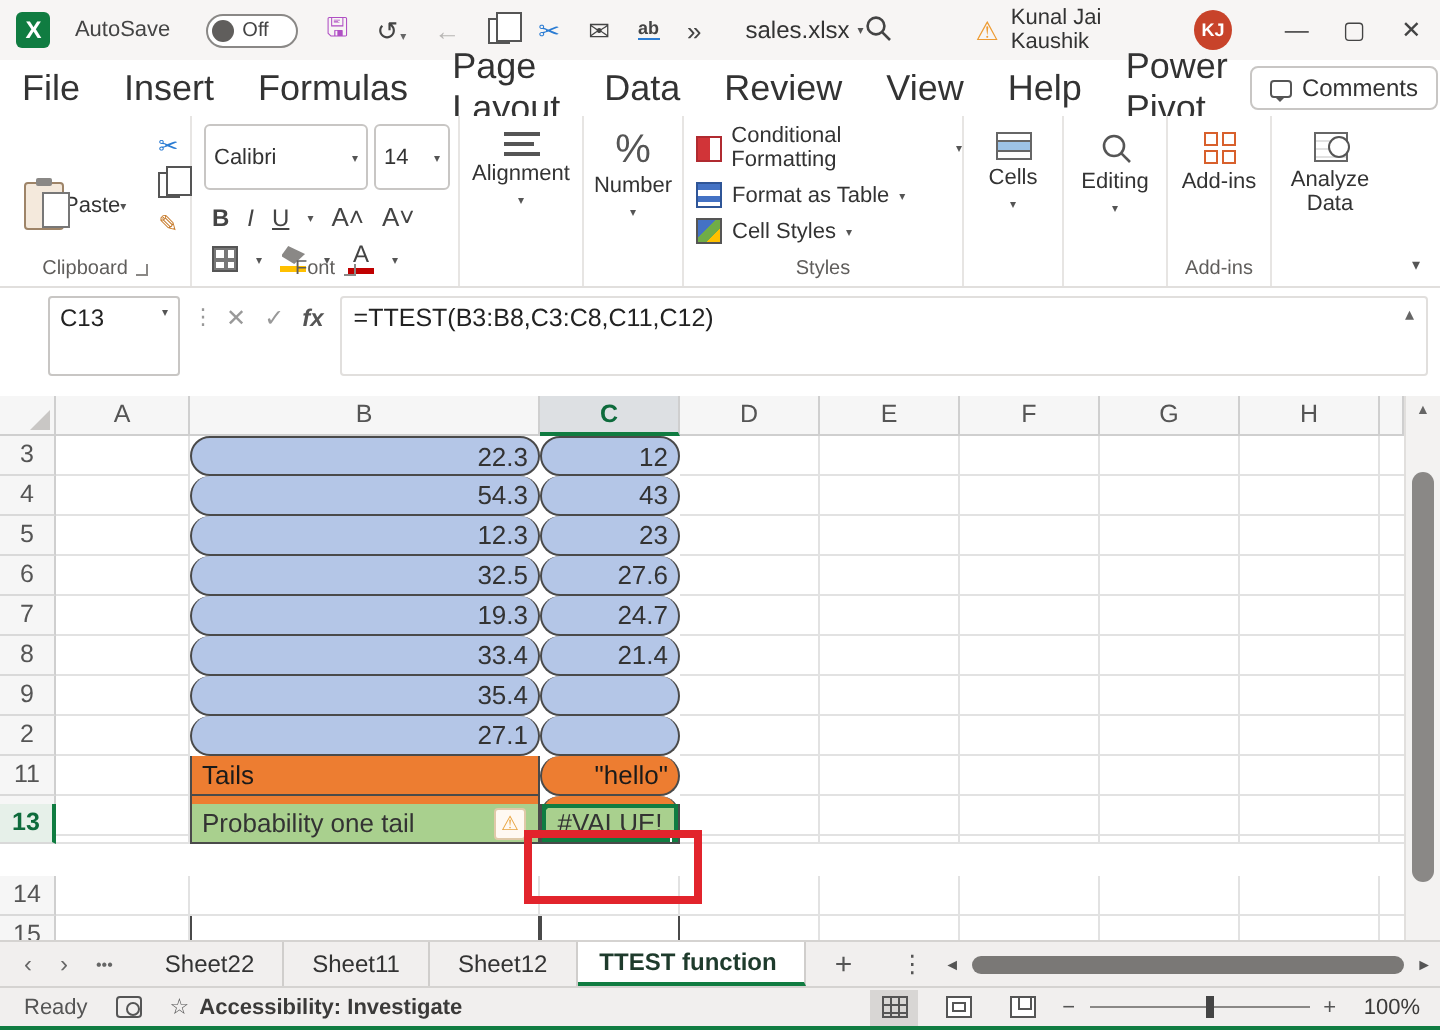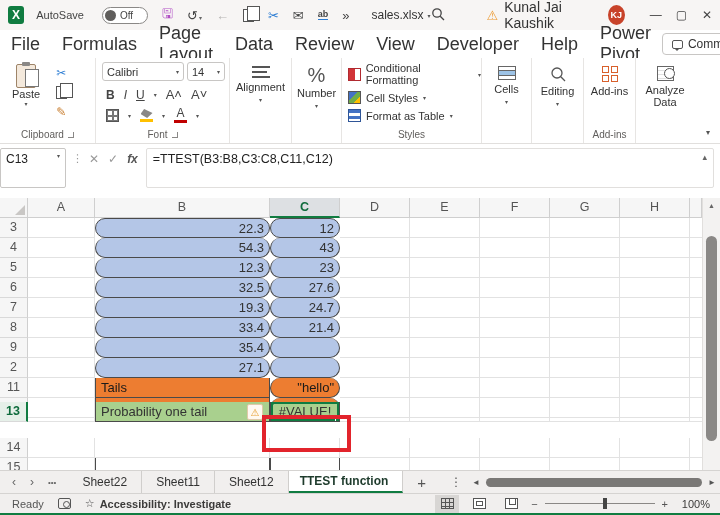--- a/index.html
+++ b/index.html
@@ -21,49 +21,49 @@
   .i-undo .dd { font-size:6px; color:#666; margin-left:1px; }
   .i-back { color:#B8B6B4; }
   .i-cut { color:#2B7CD3; }
   .i-copy { position:relative; width:11px; height:13px; border:1px solid #555; background:#fff; }
   .i-copy::before { content:""; position:absolute; left:3px; top:-4px; width:11px; height:13px; border:1px solid #555; background:#fff; }
   .i-spell { font-size:9px; font-weight:bold; color:#444; border-bottom:1px solid #2B7CD3; line-height:9px; }
   .doc-title { display:flex; align-items:center; gap:4px; margin-left:22px; font-size:12px; color:#333; }
   .tb-right { margin-left:auto; display:flex; align-items:center; }
   .search-btn { margin-right:42px; }
   .warn { color:#ED9B33; font-size:13px; margin-right:6px; }
-  .user { font-size:14px; color:#333; margin-right:8px; }
+  .user { font-size:11px; color:#333; margin-right:8px; }
   .avatar { width:20px; height:20px; border-radius:50%; background:#C8432A; color:#fff; font-size:9px; font-weight:bold; display:flex; align-items:center; justify-content:center; margin-right:18px; }
   .winbtn { width:30px; height:30px; display:flex; align-items:center; justify-content:center; font-size:12px; color:#444; }
 
   
   .tabsrow { position:absolute; top:30px; left:0; width:720px; height:28px; background:#fff; display:flex; align-items:center; }
   .rtab { padding:0 11px; height:100%; display:flex; align-items:center; font-size:18px; color:#333; cursor:default; }
   .rtab.active { font-weight:700; color:#222; border-bottom:3px solid #107C41; padding-top:3px; }
   .tabs-right { margin-left:auto; display:flex; align-items:center; gap:6px; margin-right:8px; }
   .comments-btn { display:flex; align-items:center; gap:5px; border:1px solid #C8C6C4; border-radius:4px; background:#fff; height:22px; padding:0 9px; font-size:12px; color:#333; }
   .bubble { width:11px; height:9px; border:1px solid #555; border-radius:2px; position:relative; }
   .bubble::after { content:""; position:absolute; left:1px; bottom:-3px; border-left:3px solid transparent; border-right:3px solid transparent; border-top:3px solid #555; }
 
   
   .ribbon { position:absolute; top:58px; left:0; width:720px; height:86px; background:#fff; border-bottom:1px solid #E1DFDD; display:flex; }
   .group { position:relative; height:100%; border-right:1px solid #E7E5E3; padding-top:4px; }
   .glabel { position:absolute; bottom:3px; left:0; right:0; text-align:center; font-size:10px; color:#605E5C; display:flex; justify-content:center; align-items:center; gap:4px; }
   .launcher { width:6px; height:6px; border-right:1px solid #8A8886; border-bottom:1px solid #8A8886; display:inline-block; }
-  .bigbtn { display:flex; flex-direction:column; align-items:center; font-size:11px; color:#333; padding:2px 6px; }
+  .bigbtn { display:flex; flex-direction:row; align-items:center; font-size:11px; color:#333; padding:2px 6px; }
   .dd { font-size:6px; color:#555; }
   .clipboard-grp { width:96px; display:flex; }
   .paste-stack { margin-left:6px; }
   .clip-icon { width:20px; height:24px; background:#F4E9DC; border:1px solid #9E8468; border-radius:2px; position:relative; }
   .clip-icon::before { content:""; position:absolute; top:-3px; left:5px; width:8px; height:4px; background:#8A8886; border-radius:1px; }
   .clip-icon::after { content:""; position:absolute; right:-4px; top:4px; width:12px; height:16px; background:#fff; border:1px solid #777; }
   .mini-col { display:flex; flex-direction:column; gap:6px; margin-left:10px; margin-top:4px; font-size:12px; color:#444; }
   .fmt-paint { color:#C77B2B; }
   .font-grp { width:134px; padding-left:6px; }
-  .combo { display:flex; align-items:center; justify-content:space-between; border:1px solid #C8C6C4; border-radius:3px; background:#fff; height:19px; font-size:11px; padding:0 4px; color:#333; }
+  .combo { display:flex; align-items:center; justify-content:space-between; border:1px solid #C8C6C4; border-radius:3px; background:#fff; height:33px; font-size:11px; padding:0 4px; color:#333; }
   .font-row1 { display:flex; gap:3px; }
   .font-row2, .font-row3 { display:flex; align-items:center; gap:9px; margin-top:6px; font-size:12px; color:#444; padding-left:4px; }
   .bld { font-weight:bold; } .itl { font-style:italic; } .und { text-decoration:underline; }
   .fontA { font-size:13px; }
   .border-ic { width:13px; height:13px; border:1px solid #555; display:grid; grid-template:1fr 1fr / 1fr 1fr; }
   .border-ic span { border:0.5px solid #777; }
   .fill-ic { width:12px; height:9px; background:#8A8886; clip-path:polygon(30% 0,100% 45%,55% 100%,0 55%); }
   .colorbar { display:block; width:13px; height:3px; margin-top:1px; }
   .acolor { display:flex; flex-direction:column; align-items:center; line-height:11px; }
   .collapsed-grp { width:62px; display:flex; flex-direction:column; align-items:center; justify-content:flex-start; padding-top:8px; font-size:11px; color:#333; gap:3px; }
@@ -79,21 +79,21 @@
   .cells-ic { width:18px; height:14px; border:1px solid #666; display:flex; flex-direction:column; }
   .cells-ic span { flex:1; } .cells-ic .mid { background:#9DC3E6; border-top:1px solid #666; border-bottom:1px solid #666; }
   .addins-ic { width:16px; height:16px; display:grid; grid-template:1fr 1fr / 1fr 1fr; gap:2px; }
   .addins-ic span { border:1.5px solid #D8602C; }
   .analyze-ic { width:17px; height:15px; border:1px solid #666; position:relative; background:repeating-linear-gradient(#fff 0 3px,#E1E1E1 3px 4px); }
   .analyze-ic::after { content:""; position:absolute; right:-2px; top:1px; width:9px; height:9px; border:1.5px solid #555; border-radius:50%; background:#fff; }
   .ribbon-collapse { position:absolute; right:10px; bottom:6px; color:#555; font-size:8px; }
 
   
   .fbar { position:absolute; top:144px; left:0; width:720px; height:54px; background:#fff; display:flex; align-items:flex-start; padding-top:4px; }
-  .namebox { width:66px; height:40px; border:1px solid #C8C6C4; border-radius:2px; margin-left:0; background:#fff; display:flex; align-items:flex-start; justify-content:space-between; padding:3px 5px; font-size:12px; color:#222; }
+  .namebox { width:66px; height:40px; border:1px solid #C8C6C4; border-radius:2px; margin-left:24px; background:#fff; display:flex; align-items:flex-start; justify-content:space-between; padding:3px 5px; font-size:12px; color:#222; }
   .fsep { color:#999; margin:4px 6px 0; font-size:11px; }
   .fbtns { display:flex; gap:9px; margin-top:4px; color:#999; font-size:12px; }
   .fx { font-style:italic; color:#555; font-weight:bold; font-size:12px; }
   .formulabox { flex:1; height:40px; border:1px solid #E1DFDD; border-radius:2px; background:#fff; margin-left:8px; margin-right:6px; padding:3px 6px; font-size:12.5px; color:#222; display:flex; justify-content:space-between; }
   .fcollapse { color:#666; font-size:9px; }
 
   
   .grid { position:absolute; top:198px; left:0; width:702px; height:272px; background:#fff; overflow:hidden; }
   .r { position:absolute; left:0; display:flex; height:20px; }
   .c { height:20px; border-right:1px solid #E2E2E2; border-bottom:1px solid #E2E2E2; font-size:13px; line-height:19px; padding:0 5px; overflow:hidden; white-space:nowrap; }
@@ -189,26 +189,26 @@
       <span class="user">Kunal Jai Kaushik</span>
       <span class="avatar">KJ</span>
       <span class="winbtn">—</span>
       <span class="winbtn">▢</span>
       <span class="winbtn">✕</span>
     </div>
   </div>
 
   <div class="tabsrow">
     <span class="rtab">File</span>
+    <span class="rtab">Insert</span>
     <span class="rtab">Formulas</span>
     <span class="rtab">Page Layout</span>
     <span class="rtab">Data</span>
     <span class="rtab">Review</span>
     <span class="rtab">View</span>
-    <span class="rtab">Developer</span>
     <span class="rtab">Help</span>
     <span class="rtab">Power Pivot</span>
     <div class="tabs-right">
       <span class="comments-btn">
         <span class="bubble"></span>
         <span>Comments</span>
       </span>
 
     </div>
   </div>
@@ -287,27 +287,27 @@
       <span class="dd">▾</span>
     </div>
 
     <div class="group styles-grp">
       <div class="style-item">
         <span class="sq cf"></span>
         <span>Conditional Formatting</span>
         <span class="dd">▾</span>
       </div>
       <div class="style-item">
+        <span class="sq ft"></span>
+        <span>Format as Table</span>
+        <span class="dd">▾</span>
+      </div>
+      <div class="style-item">
         <span class="sq cs"></span>
         <span>Cell Styles</span>
-        <span class="dd">▾</span>
-      </div>
-      <div class="style-item">
-        <span class="sq ft"></span>
-        <span>Format as Table</span>
         <span class="dd">▾</span>
       </div>
       <div class="glabel">
           <span>Styles</span>
         </div>
     </div>
 
     <div class="group collapsed-grp" style="width:50px">
       <span class="cells-ic">
           <span></span>

